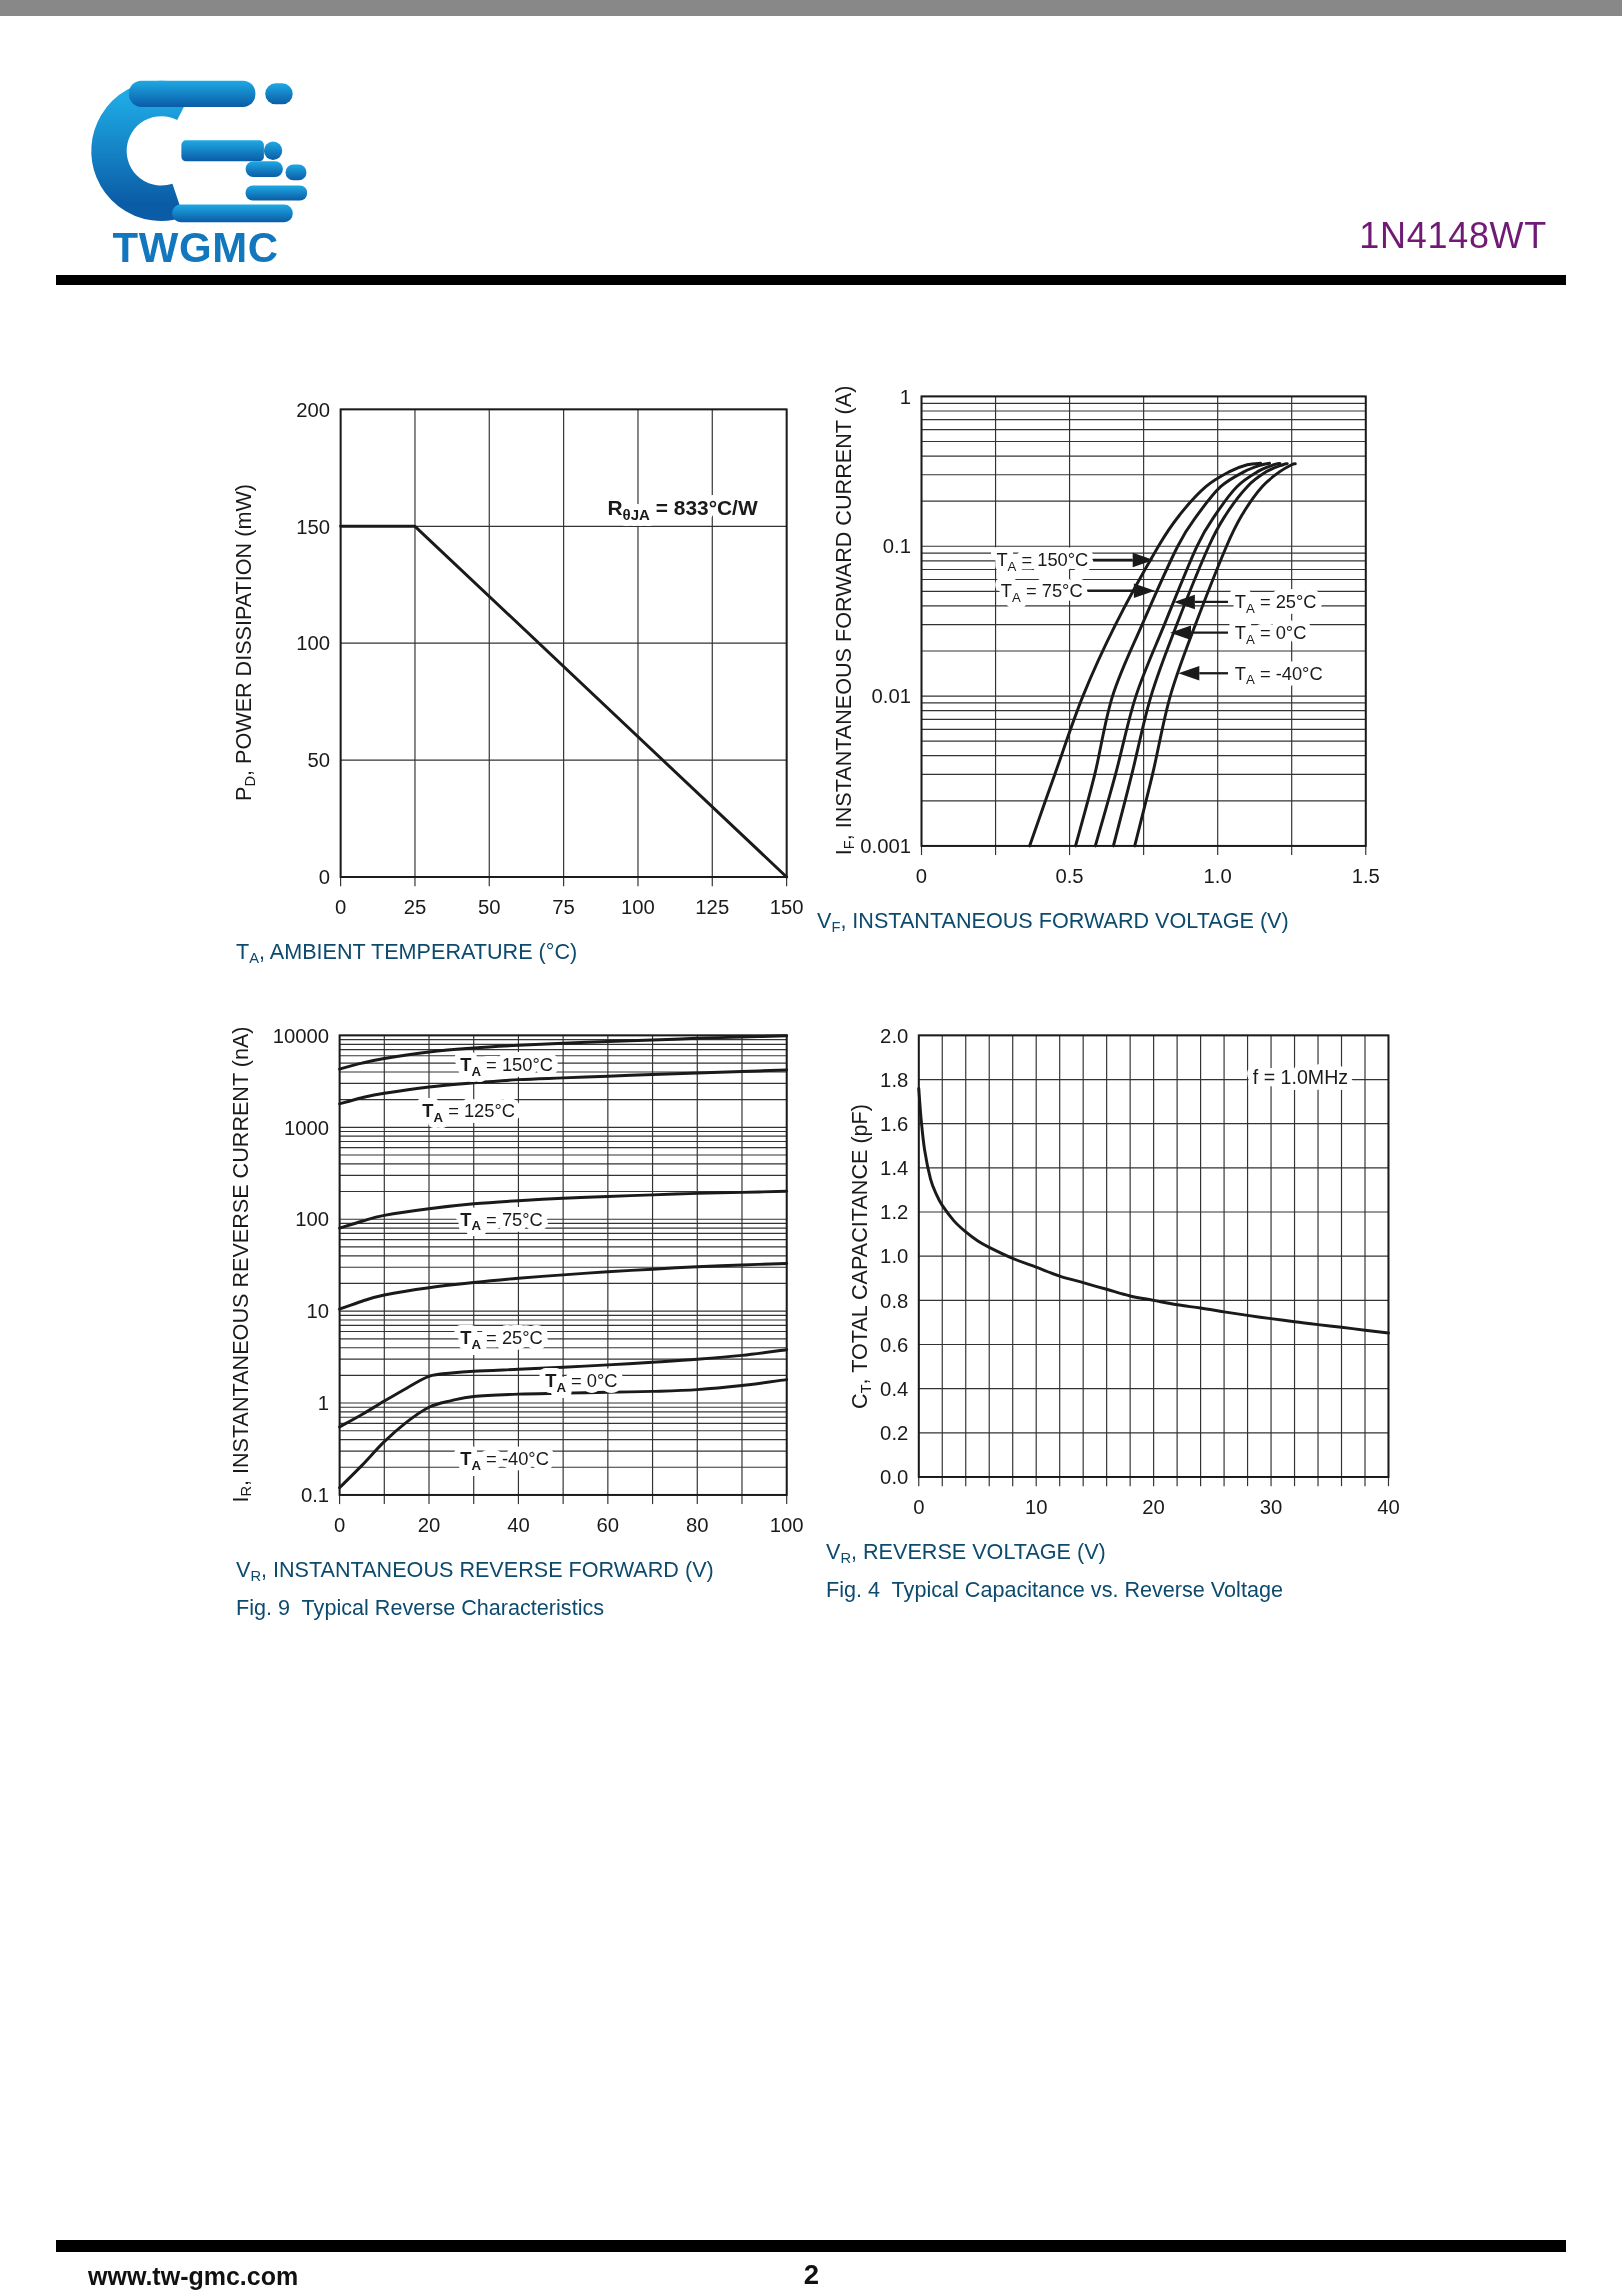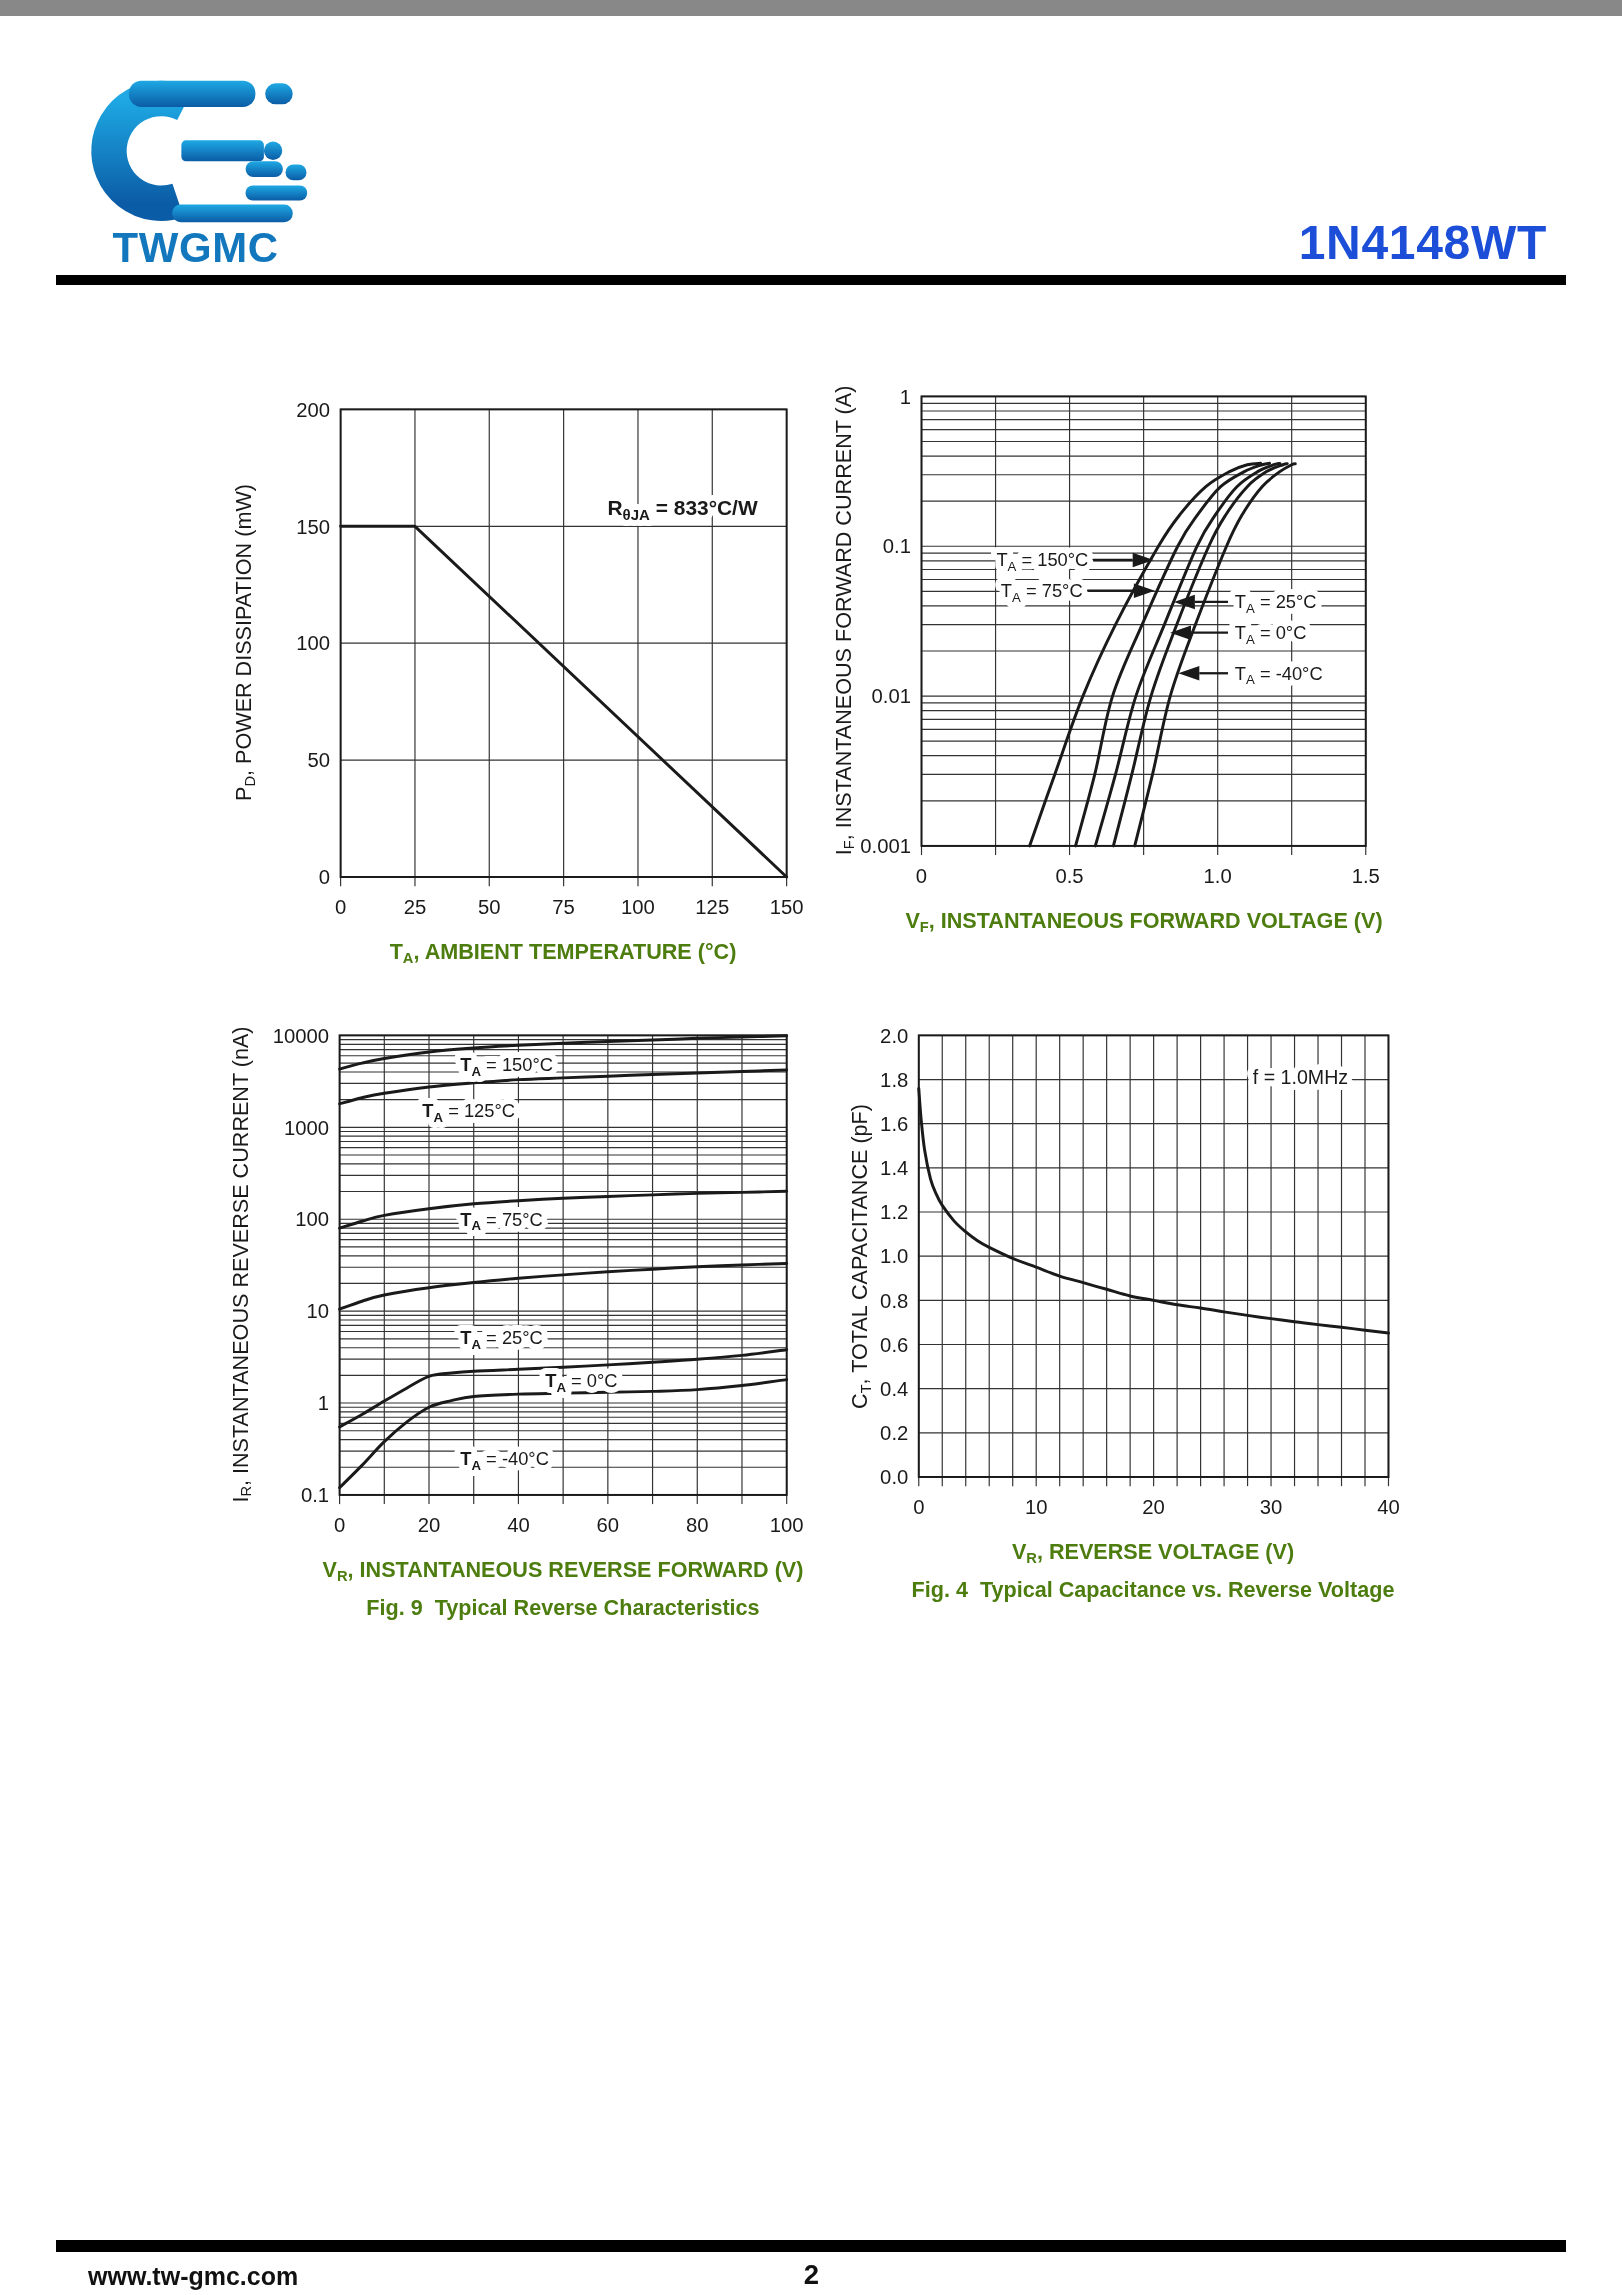--- a/index.html
+++ b/index.html
@@ -3,38 +3,38 @@
 <meta charset="utf-8">
 <style>
   * { box-sizing: border-box; }
   html,body { margin:0; padding:0; background:#888; }
   .page {
     position:relative; width:1623px; height:2295px; background:#ffffff;
     font-family:"Liberation Sans", sans-serif; color:#1a1a1a; overflow:hidden;margin-top:16px;
   }
   .logo { position:absolute; left:89px; top:60px; width:226px; height:200px; }
   .page-title {
-    position:absolute; top:199px; right:76px; font-size:48px; font-weight:bold;
-    letter-spacing:0.7px; color:#1d4ed8; white-space:pre;
+    position:absolute; top:199px; right:76px; font-size:36px; font-weight:normal;
+    letter-spacing:0.7px; color:#701a75; white-space:pre;
   }
   .rule { position:absolute; background:#000; }
   .header-rule { left:56px; top:259px; width:1510px; height:9.8px; }
   .footer-rule { left:56px; top:2224px; width:1510px; height:11.8px; }
   .footer-website { position:absolute; left:88px; top:2246px; font-size:25px; color:#111;font-weight:bold; }
   .footer-pageno { position:absolute; left:746px; top:2243px; width:131px; text-align:center;
     font-size:27.5px; font-weight:bold; color:#111; }
   .chart-block { position:absolute; left:0; top:0; width:100%; height:100%; pointer-events:none; }
   .chart-block svg { position:absolute; }
   .vtitle {
     position:absolute; transform:rotate(-90deg); font-size:21.6px; color:#1a1a1a;
     text-align:center; white-space:nowrap; height:31px; line-height:31px;
   }
   .xtitle, .caption {
-    position:absolute; font-size:21.6px; color:#4d7c0f; text-align:center;
-    white-space:pre; height:29px; line-height:29px;font-weight:bold;
+    position:absolute; font-size:21.6px; color:#0c4a6e; text-align:left;
+    white-space:pre; height:29px; line-height:29px;
   }
   sub { font-size:0.68em; vertical-align:-0.25em; }
 </style>
 </head>
 <body>
 
 <div class="page">
 
   <div class="logo">
     <svg viewBox="0 0 345 305" width="226" height="200">

